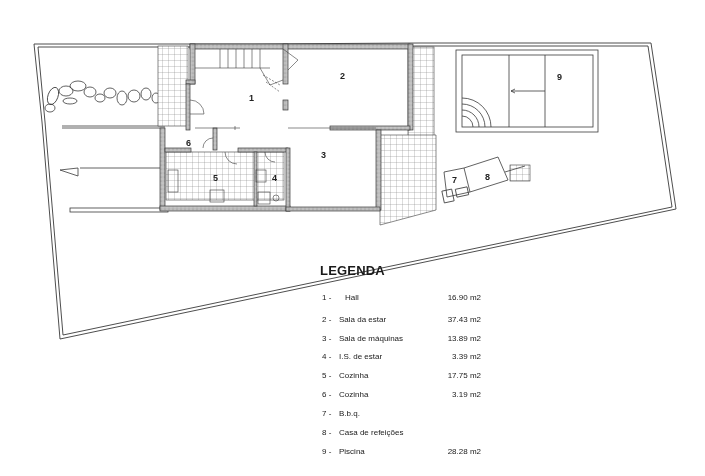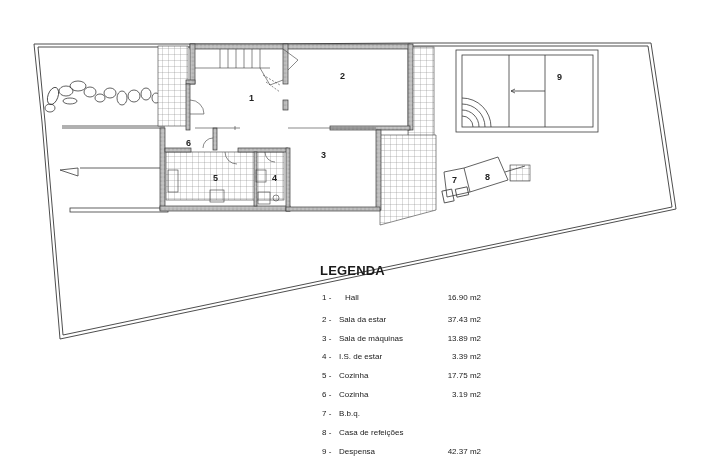--- a/index.html
+++ b/index.html
@@ -195,16 +195,16 @@
     <span class="name">B.b.q.</span>
     <span class="area"></span>
   </div>
   <div class="legend-row" style="top:428px">
     <span class="num">8 -</span>
     <span class="name">Casa de refeições</span>
     <span class="area"></span>
   </div>
   <div class="legend-row" style="top:447px">
     <span class="num">9 -</span>
-    <span class="name">Despensa</span>
-    <span class="area">42.37 m2</span>
+    <span class="name">Piscina</span>
+    <span class="area">28.28 m2</span>
   </div>
 </div>
 
 </body></html>

